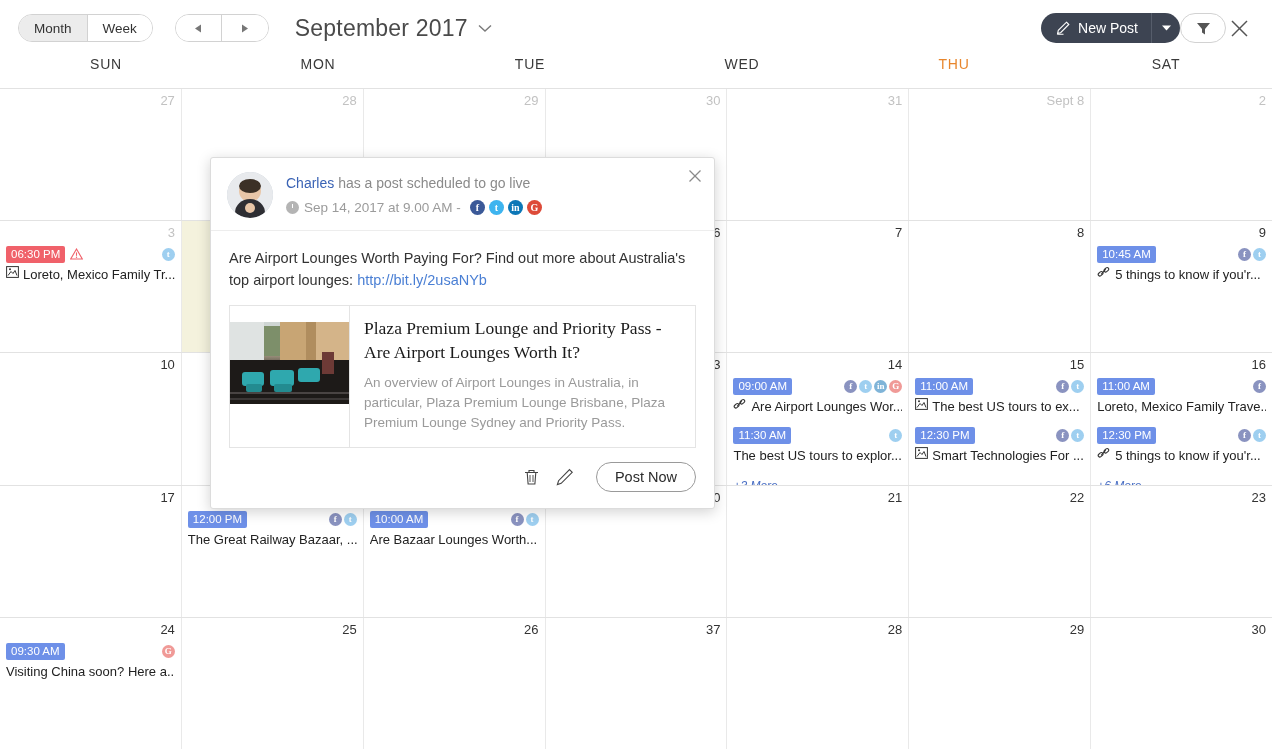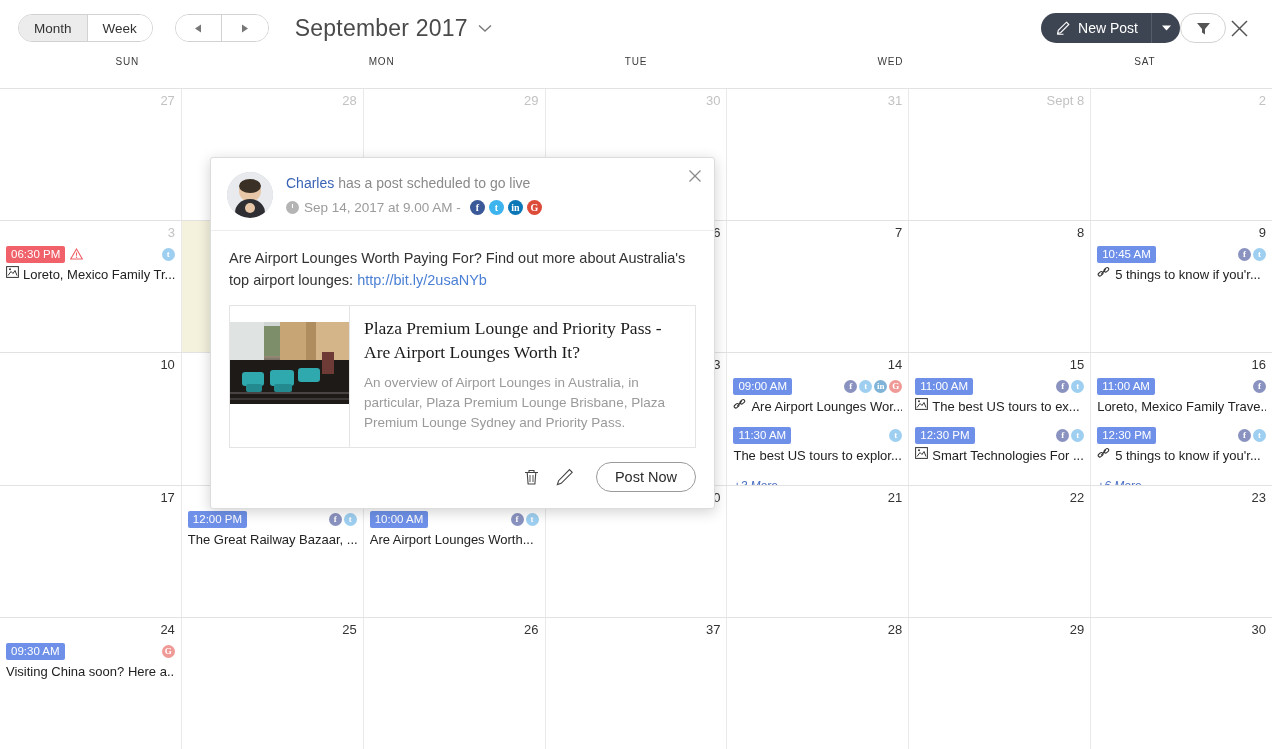--- a/index.html
+++ b/index.html
@@ -126,21 +126,21 @@
 
   
   .dow-row {
     display: flex;
     height: 32px;
     background: #fff;
   }
   .dow {
     flex: 1 1 0;
     text-align: center;
-    font-size: 10px;
+    font-size: 14px;
     color: #3a3a3a;
     letter-spacing: .8px;
   }
   .dow.today { color: #e8862c; }
 
   
   .cal {
     border-top: 1px solid #e2e2e2;
     height: 661px;
     display: flex;
@@ -437,20 +437,21 @@
       </svg>
     </div>
   </div>
 </div>
 
 <div class="dow-row">
   <div class="dow">SUN</div>
   <div class="dow">MON</div>
   <div class="dow">TUE</div>
   <div class="dow">WED</div>
+  <div class="dow today">THU</div>
   <div class="dow">SAT</div>
 </div>
 
 <div class="cal" id="calendar">
     <div class="week">
       <div class="day out">
         <div class="daynum">27</div>
       </div>
       <div class="day out">
         <div class="daynum">28</div>
@@ -662,21 +663,21 @@
         <div class="daynum">19</div>
         <div class="event">
           <div class="event-top">
             <span class="time-badge">10:00 AM</span>
             <span class="ev-nets">
               <span class="net fb">f</span>
               <span class="net tw">t</span>
             </span>
           </div>
           <div class="event-title">
-            <span>Are Airport Lounges Worth...</span>
+            <span>Are Bazaar Lounges Worth...</span>
           </div>
         </div>
       </div>
       <div class="day">
         <div class="daynum">20</div>
       </div>
       <div class="day">
         <div class="daynum">21</div>
       </div>
       <div class="day">

